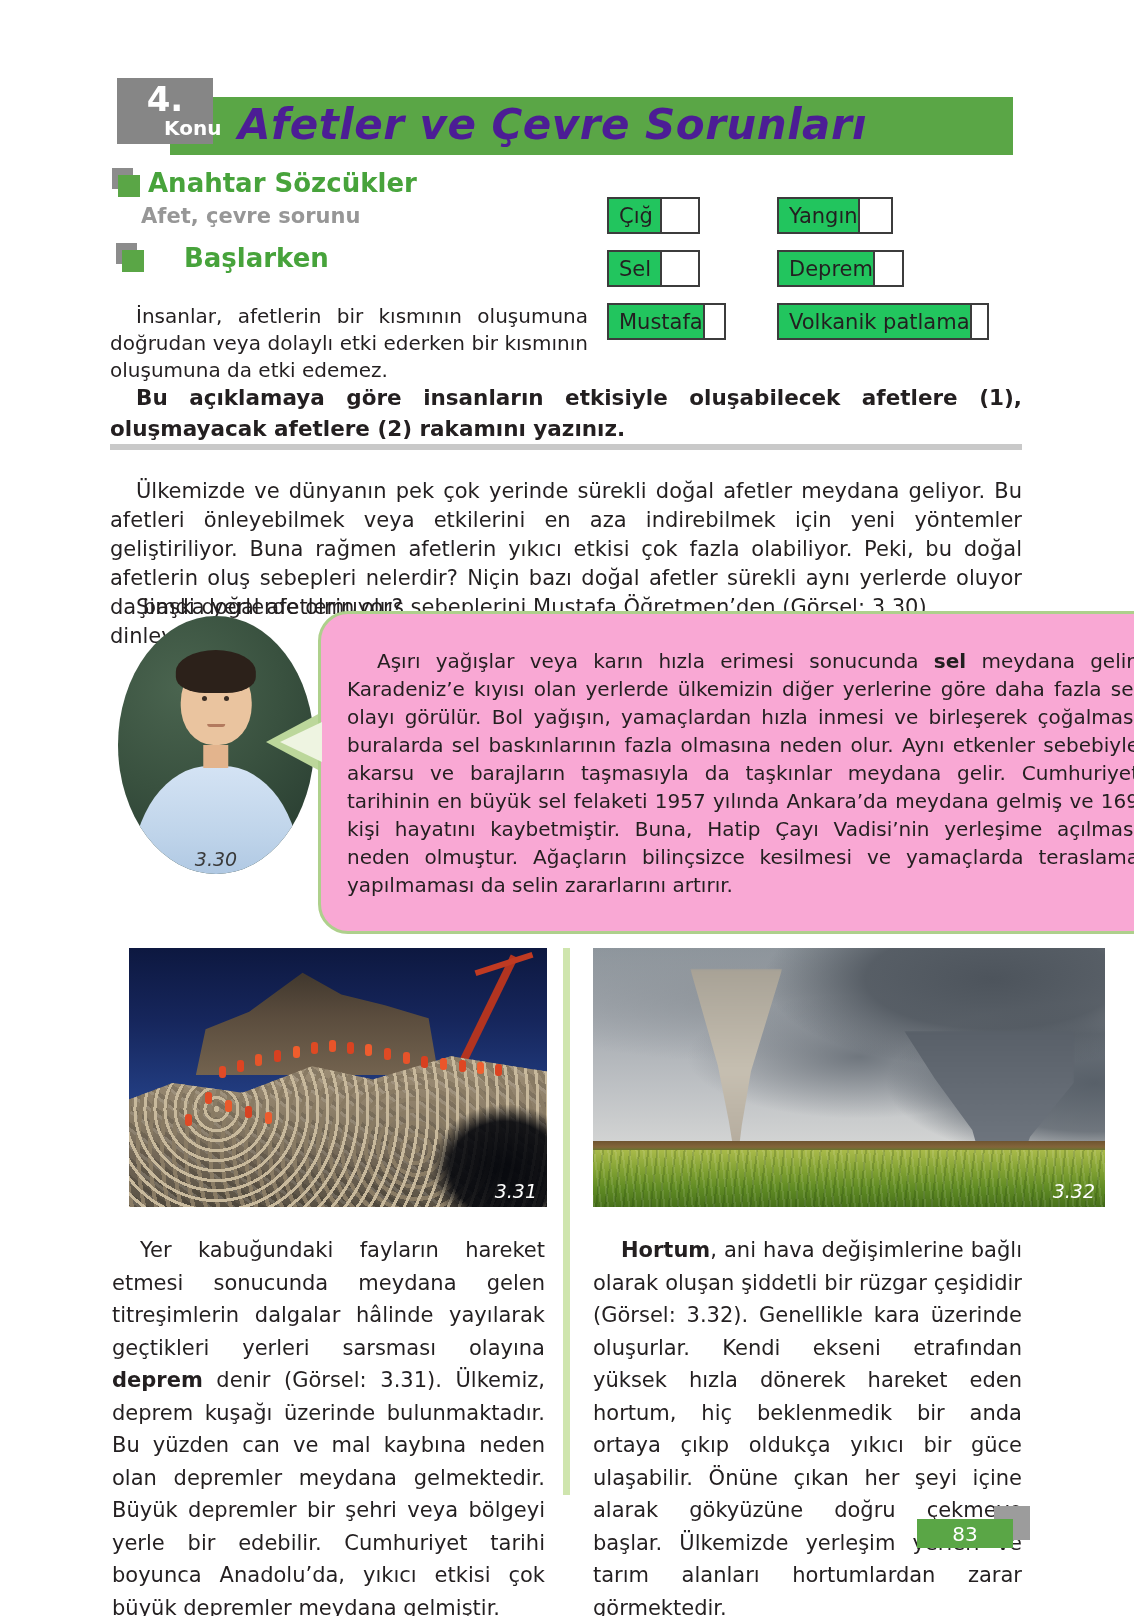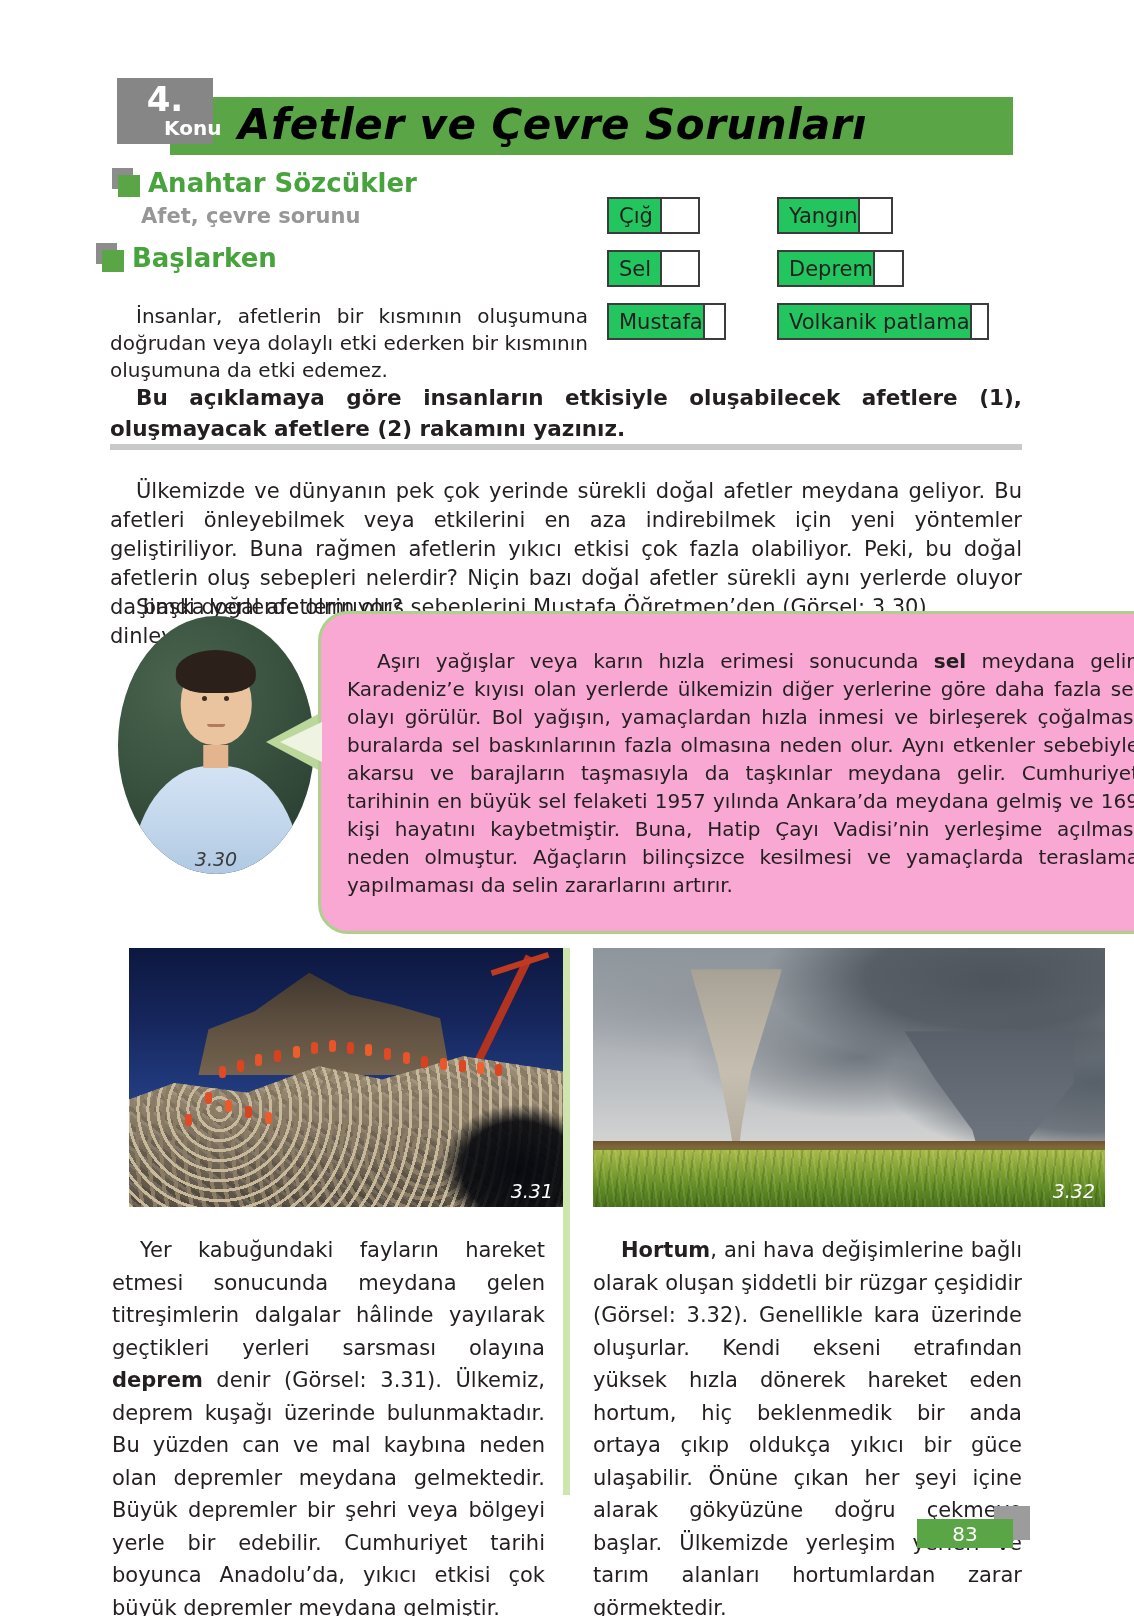--- a/index.html
+++ b/index.html
@@ -4,29 +4,29 @@
 <style>
   html,body{margin:0;padding:0;background:#ffffff;}
   .page{
     position:relative;width:1134px;height:1616px;background:#ffffff;overflow:hidden;
     font-family:"DejaVu Sans","Liberation Sans",sans-serif;color:#231f20;
   }
   
   .title-banner{position:absolute;left:170px;top:97px;width:843px;height:58px;background:#5aa646;}
   .title-banner .title-text{
     position:absolute;left:68px;top:50%;transform:translateY(-54%);
-    color:#000000;font-size:42px;font-weight:bold;font-style:italic;letter-spacing:.5px;white-space:nowrap;
+    color:#4c1d95;font-size:42px;font-weight:bold;font-style:italic;letter-spacing:.5px;white-space:nowrap;
   }
   .topic-box{position:absolute;left:117px;top:78px;width:96px;height:66px;background:#868686;color:#fff;text-align:center;}
   .topic-num{font-size:34px;font-weight:bold;line-height:36px;margin-top:3px;}
   .topic-label{font-size:20px;font-weight:bold;line-height:22px;padding-left:47px;}
   
   .sec-head{position:absolute;display:flex;align-items:center;}
   .sec-head.anahtar{left:112px;top:168px;}
-  .sec-head.baslarken{left:96px;top:243px;}
+  .sec-head.baslarken{left:116px;top:243px;gap:32px;}
   .sq-icon{position:relative;width:30px;height:30px;flex:0 0 30px;}
   .sq-icon .sq-gray{position:absolute;left:0;top:0;width:21px;height:21px;background:#8c8c8c;}
   .sq-icon .sq-green{position:absolute;left:6px;top:7px;width:22px;height:22px;background:#5aa646;}
   .sec-head h2{margin:0 0 0 6px;font-size:26px;font-weight:bold;color:#47a33b;}
   .keywords-text{position:absolute;left:141px;top:204px;font-size:21px;font-weight:bold;color:#979797;}
   
   .start-par{position:absolute;left:110px;top:283px;width:478px;font-size:20px;line-height:27px;text-align:justify;text-indent:26px;}
   
   .dbox{position:absolute;height:37px;border:2px solid #3c3c3c;background:#22c55e;display:flex;box-sizing:border-box;}
   .dbox-label{flex:1;display:flex;align-items:center;padding-left:10px;font-size:21px;white-space:nowrap;}
@@ -54,21 +54,21 @@
   .bubble{position:absolute;left:318px;top:611px;width:846px;min-height:258px;background:#f9a8d4;border:3px solid #aed08c;border-radius:30px;box-sizing:border-box;}
   .bubble-text{padding:13px 22px 12px 26px;font-size:20px;line-height:28px;text-align:justify;text-indent:30px;}
   .bubble-tail-outer{position:absolute;left:266px;top:712px;width:0;height:0;
     border-top:30px solid transparent;border-bottom:30px solid transparent;border-right:56px solid #bcd79b;}
   .bubble-tail-inner{position:absolute;left:280px;top:722px;width:0;height:0;
     border-top:20px solid transparent;border-bottom:20px solid transparent;border-right:42px solid #eef4e1;}
   
   .transition-line{position:absolute;left:138px;top:914px;font-size:21.5px;}
   
   .photo{position:absolute;top:948px;height:259px;overflow:hidden;}
-  .photo-eq{left:129px;width:418px;padding-left:16px;}
+  .photo-eq{left:129px;width:418px;}
   .photo-td{left:593px;width:512px;}
   .photo-caption{position:absolute;right:10px;bottom:5px;color:#fff;font-size:19px;font-style:italic;z-index:6;}
   .col-divider{position:absolute;left:563px;top:948px;width:7px;height:547px;background:#cfe5ae;}
   
   .eq-sky{position:absolute;inset:0;background:linear-gradient(180deg,#0d1840 0%,#16265c 28%,#213b7e 55%,#2d4d97 78%,#3a5ca6 100%);}
   .eq-building{position:absolute;left:16%;top:7%;width:58%;height:42%;
     background:linear-gradient(180deg,#3c342b 0%,#5a4c3d 45%,#73634f 100%);
     clip-path:polygon(0 100%,4% 58%,22% 42%,44% 6%,60% 26%,78% 36%,96% 48%,100% 100%);}
   .eq-rubble{position:absolute;left:-2%;bottom:-2%;width:104%;height:64%;
     background:

